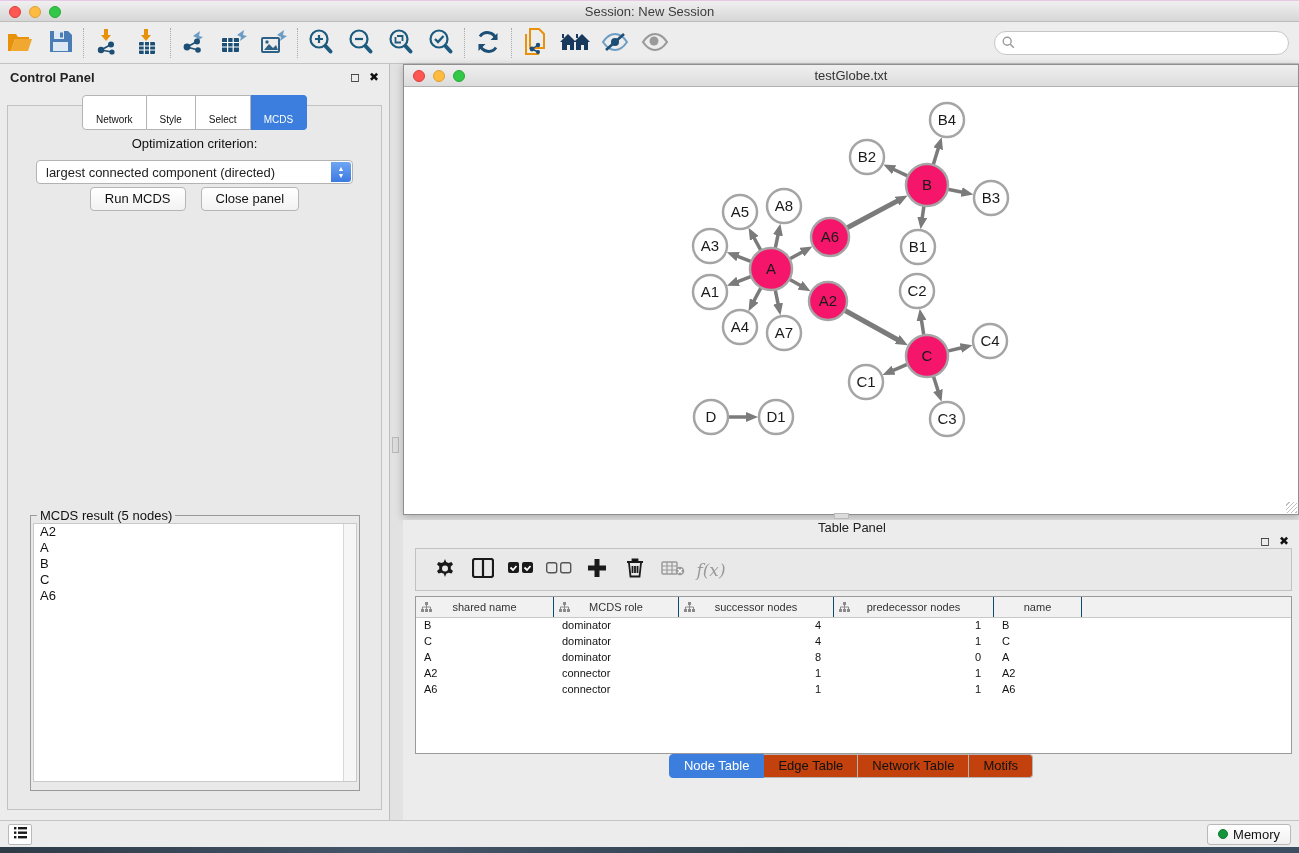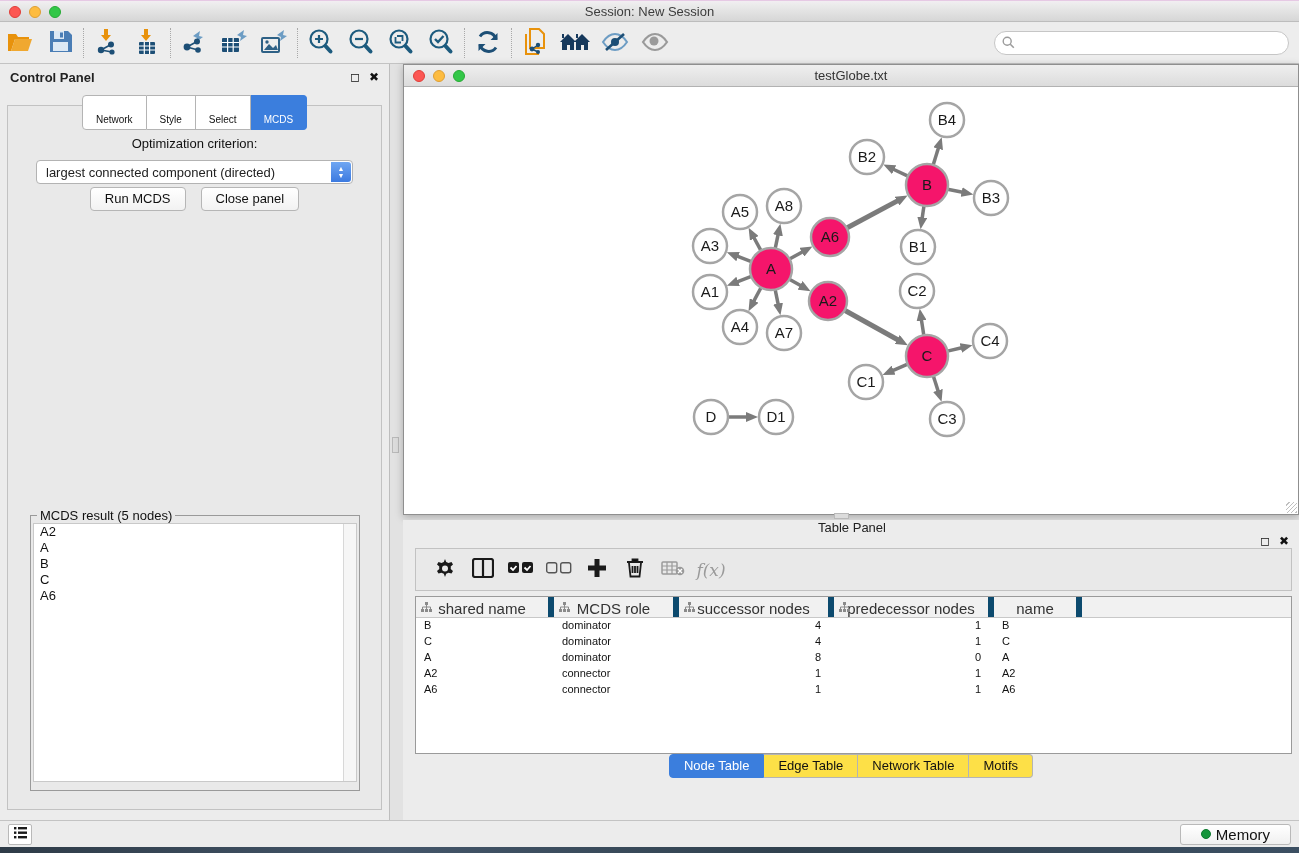--- a/index.html
+++ b/index.html
@@ -84,41 +84,41 @@
   .table-panel { position:absolute; left:13px; top:456px; right:0; bottom:0; background:#ececec; }
   .tp-header { height:25px; display:flex; align-items:center; padding:0 10px 0 12px;flex-direction:column; }
   .tp-toolbar { margin:3px 7px 0 12px; height:43px; background:#e9e9e9; border:1px solid #c2c2c2;
     display:flex; align-items:center; padding-left:10px; }
   .tp-btn { width:38px; height:36px; display:flex; align-items:center; justify-content:center; cursor:default; }
   .fx { font-family:"DejaVu Serif","Liberation Serif",serif; font-style:italic; font-size:17px; color:#9a9a9a; }
   .node-table { position:absolute; left:12px; right:7px; top:76px; bottom:66px; background:#fff;
     border:1px solid #9a9a9a; overflow:hidden; }
   .nt-headrow { display:grid; grid-template-columns:138px 125px 155px 160px 88px 1fr;
     background:#f1f1f1; border-bottom:1px solid #c8c8c8; height:21px; }
-  .nt-hcell { display:flex; align-items:flex-end; justify-content:center; gap:4px; font-size:15px; color:#333;
-    border-right:6px solid #0c4a6e; position:relative; }
+  .nt-hcell { display:flex; align-items:center; justify-content:center; gap:4px; font-size:11px; color:#333;
+    border-right:1px solid #0c4a6e; position:relative; }
   .nt-hcell svg { position:absolute; left:5px; top:5px; }
   .nt-row { display:grid; grid-template-columns:138px 125px 155px 160px 88px 1fr; height:16px; }
   .nt-cell { font-size:11px; color:#111; padding:1px 8px 0; white-space:nowrap; }
   .nt-cell.num { text-align:right; padding-right:13px; }
   .tp-tabs { position:absolute; left:0; right:0; bottom:42px; display:flex; justify-content:center; }
-  .tp-tab { border:1px solid #b4b4b4; border-left:none; background:#fde047; color:#111;
+  .tp-tab { border:1px solid #b4b4b4; border-left:none; background:#c2410c; color:#111;
     padding:3px 14px 4px; font-size:13px; cursor:default; }
   .tp-tab:first-child { border-left:1px solid #b4b4b4; border-radius:4px 0 0 4px; }
   .tp-tab:last-child { border-radius:0 4px 4px 0; }
   .tp-tab.active { background:#3b7edd; border-color:#3b7edd; color:#fff; }
 
   
   .statusbar { position:absolute; left:0; top:820px; right:0; height:27px; background:#ececec;
     border-top:1px solid #c3c3c3; display:flex; align-items:center; padding:0 8px; }
   .sb-left-btn { width:24px; height:21px; border:1px solid #b9b9b9; background:#fff; border-radius:2px;
     display:flex; align-items:center; justify-content:center; }
   .memory-btn { margin-left:auto; height:21px; border:1px solid #b9b9b9; border-radius:3px;
     background:linear-gradient(#ffffff,#f0f0f0); display:flex; align-items:center; gap:5px;
-    padding:0 20px; font-size:15px; color:#111; }
+    padding:0 10px; font-size:13px; color:#111; }
   .memory-dot { width:10px; height:10px; border-radius:50%; background:#15953b; border:1px solid #0d7a2e; }
   .desktop-strip { position:absolute; left:0; top:847px; right:0; height:6px;
     background:linear-gradient(90deg,#2e3b47,#44566a 30%,#31424f 60%,#3c4f62); }
 
   svg text { font-family:"Liberation Sans","DejaVu Sans",sans-serif; }
 </style>
 </head>
 <body>
 
 <div class="app">

